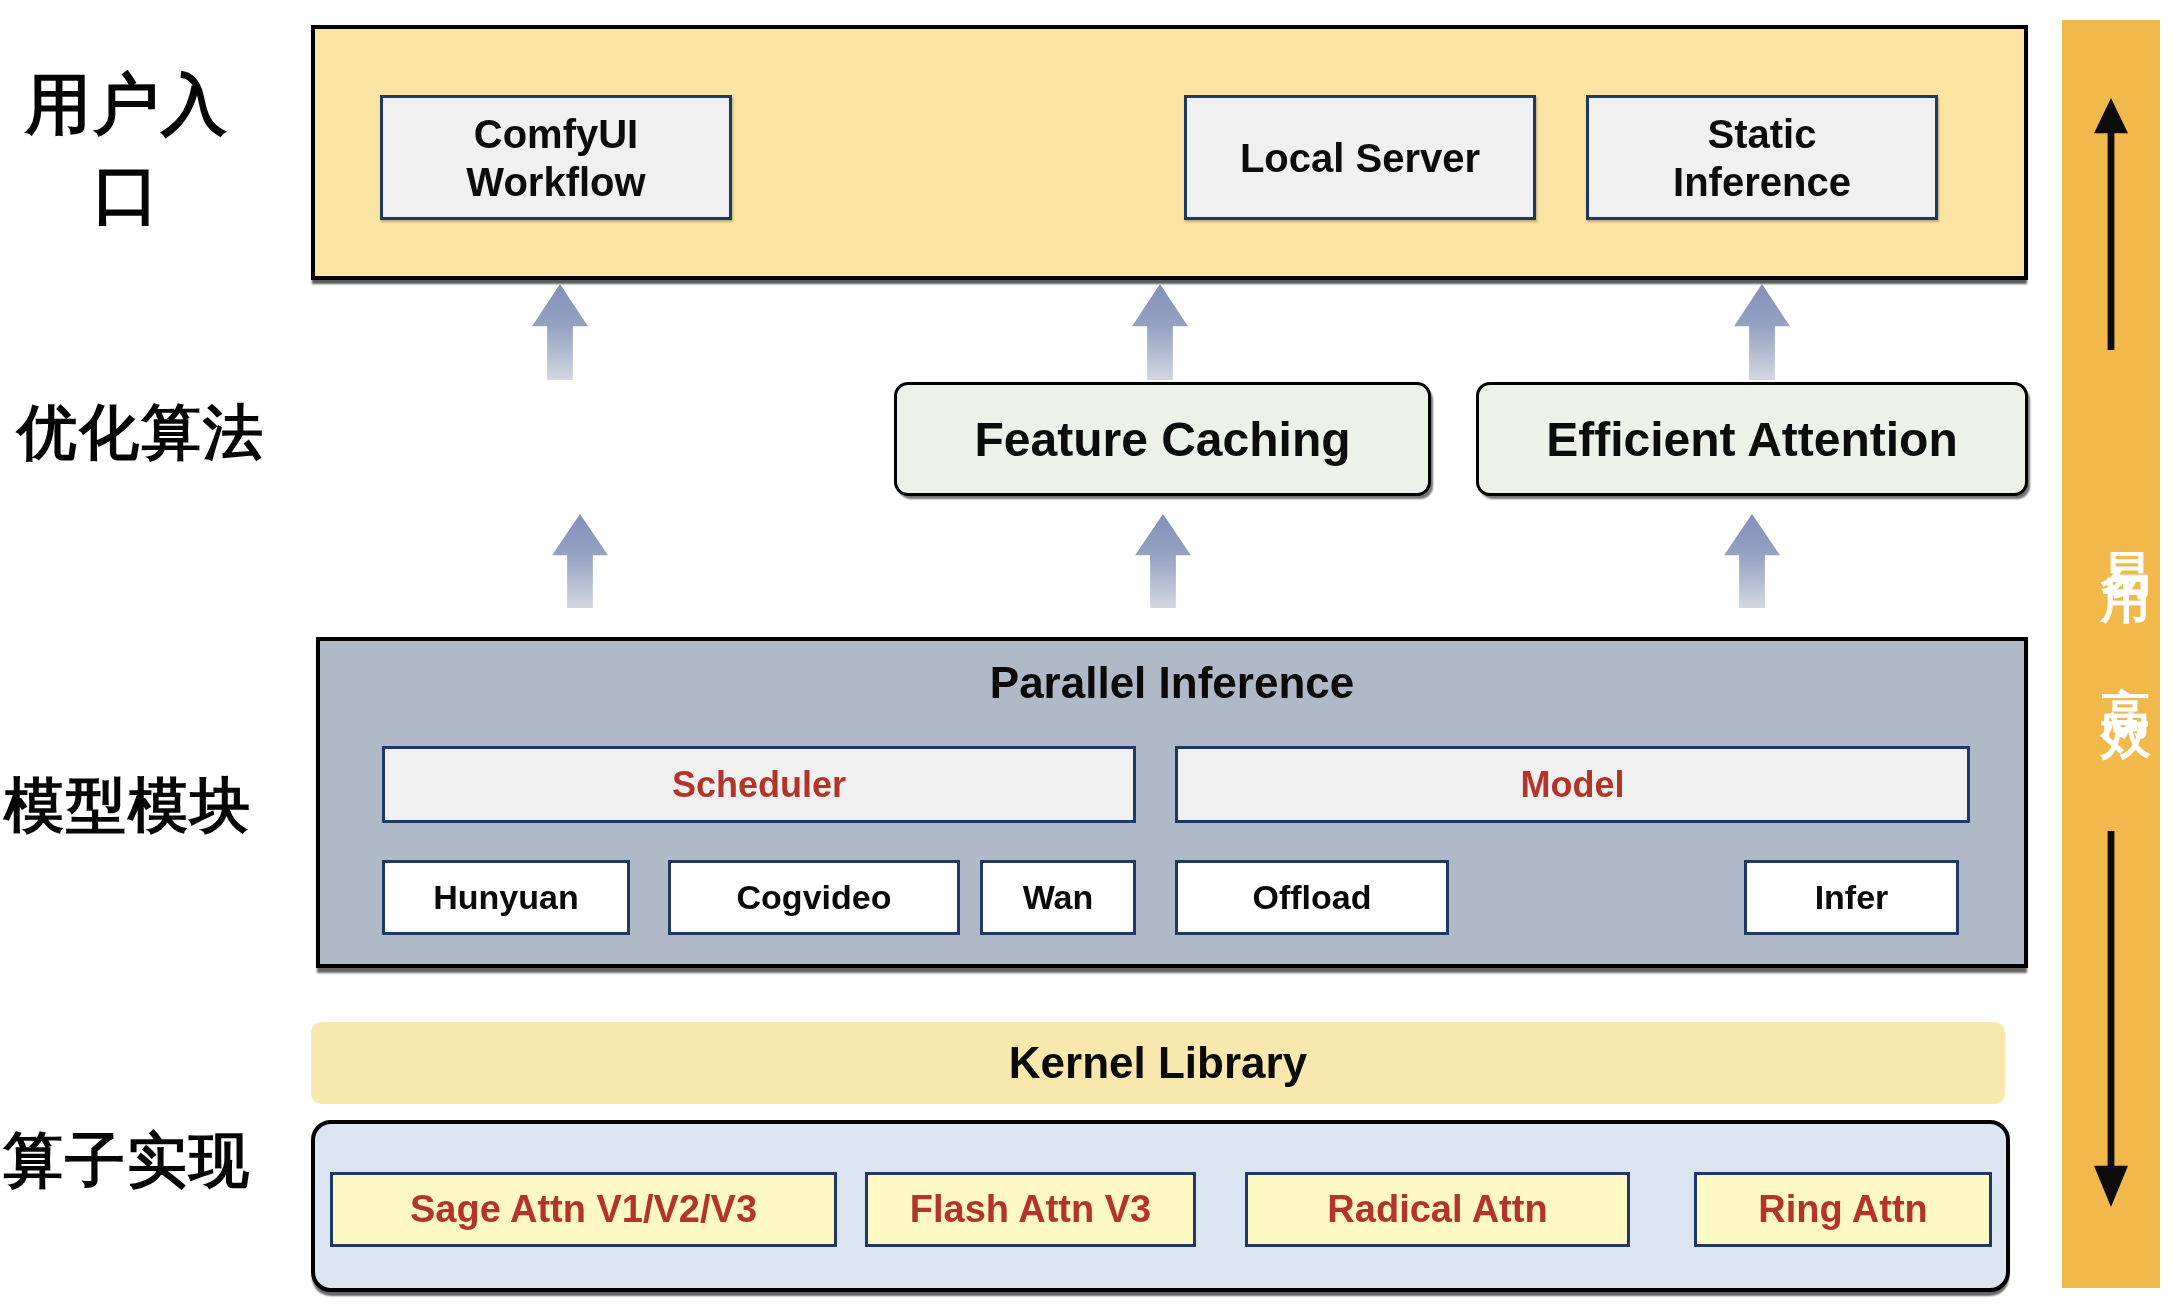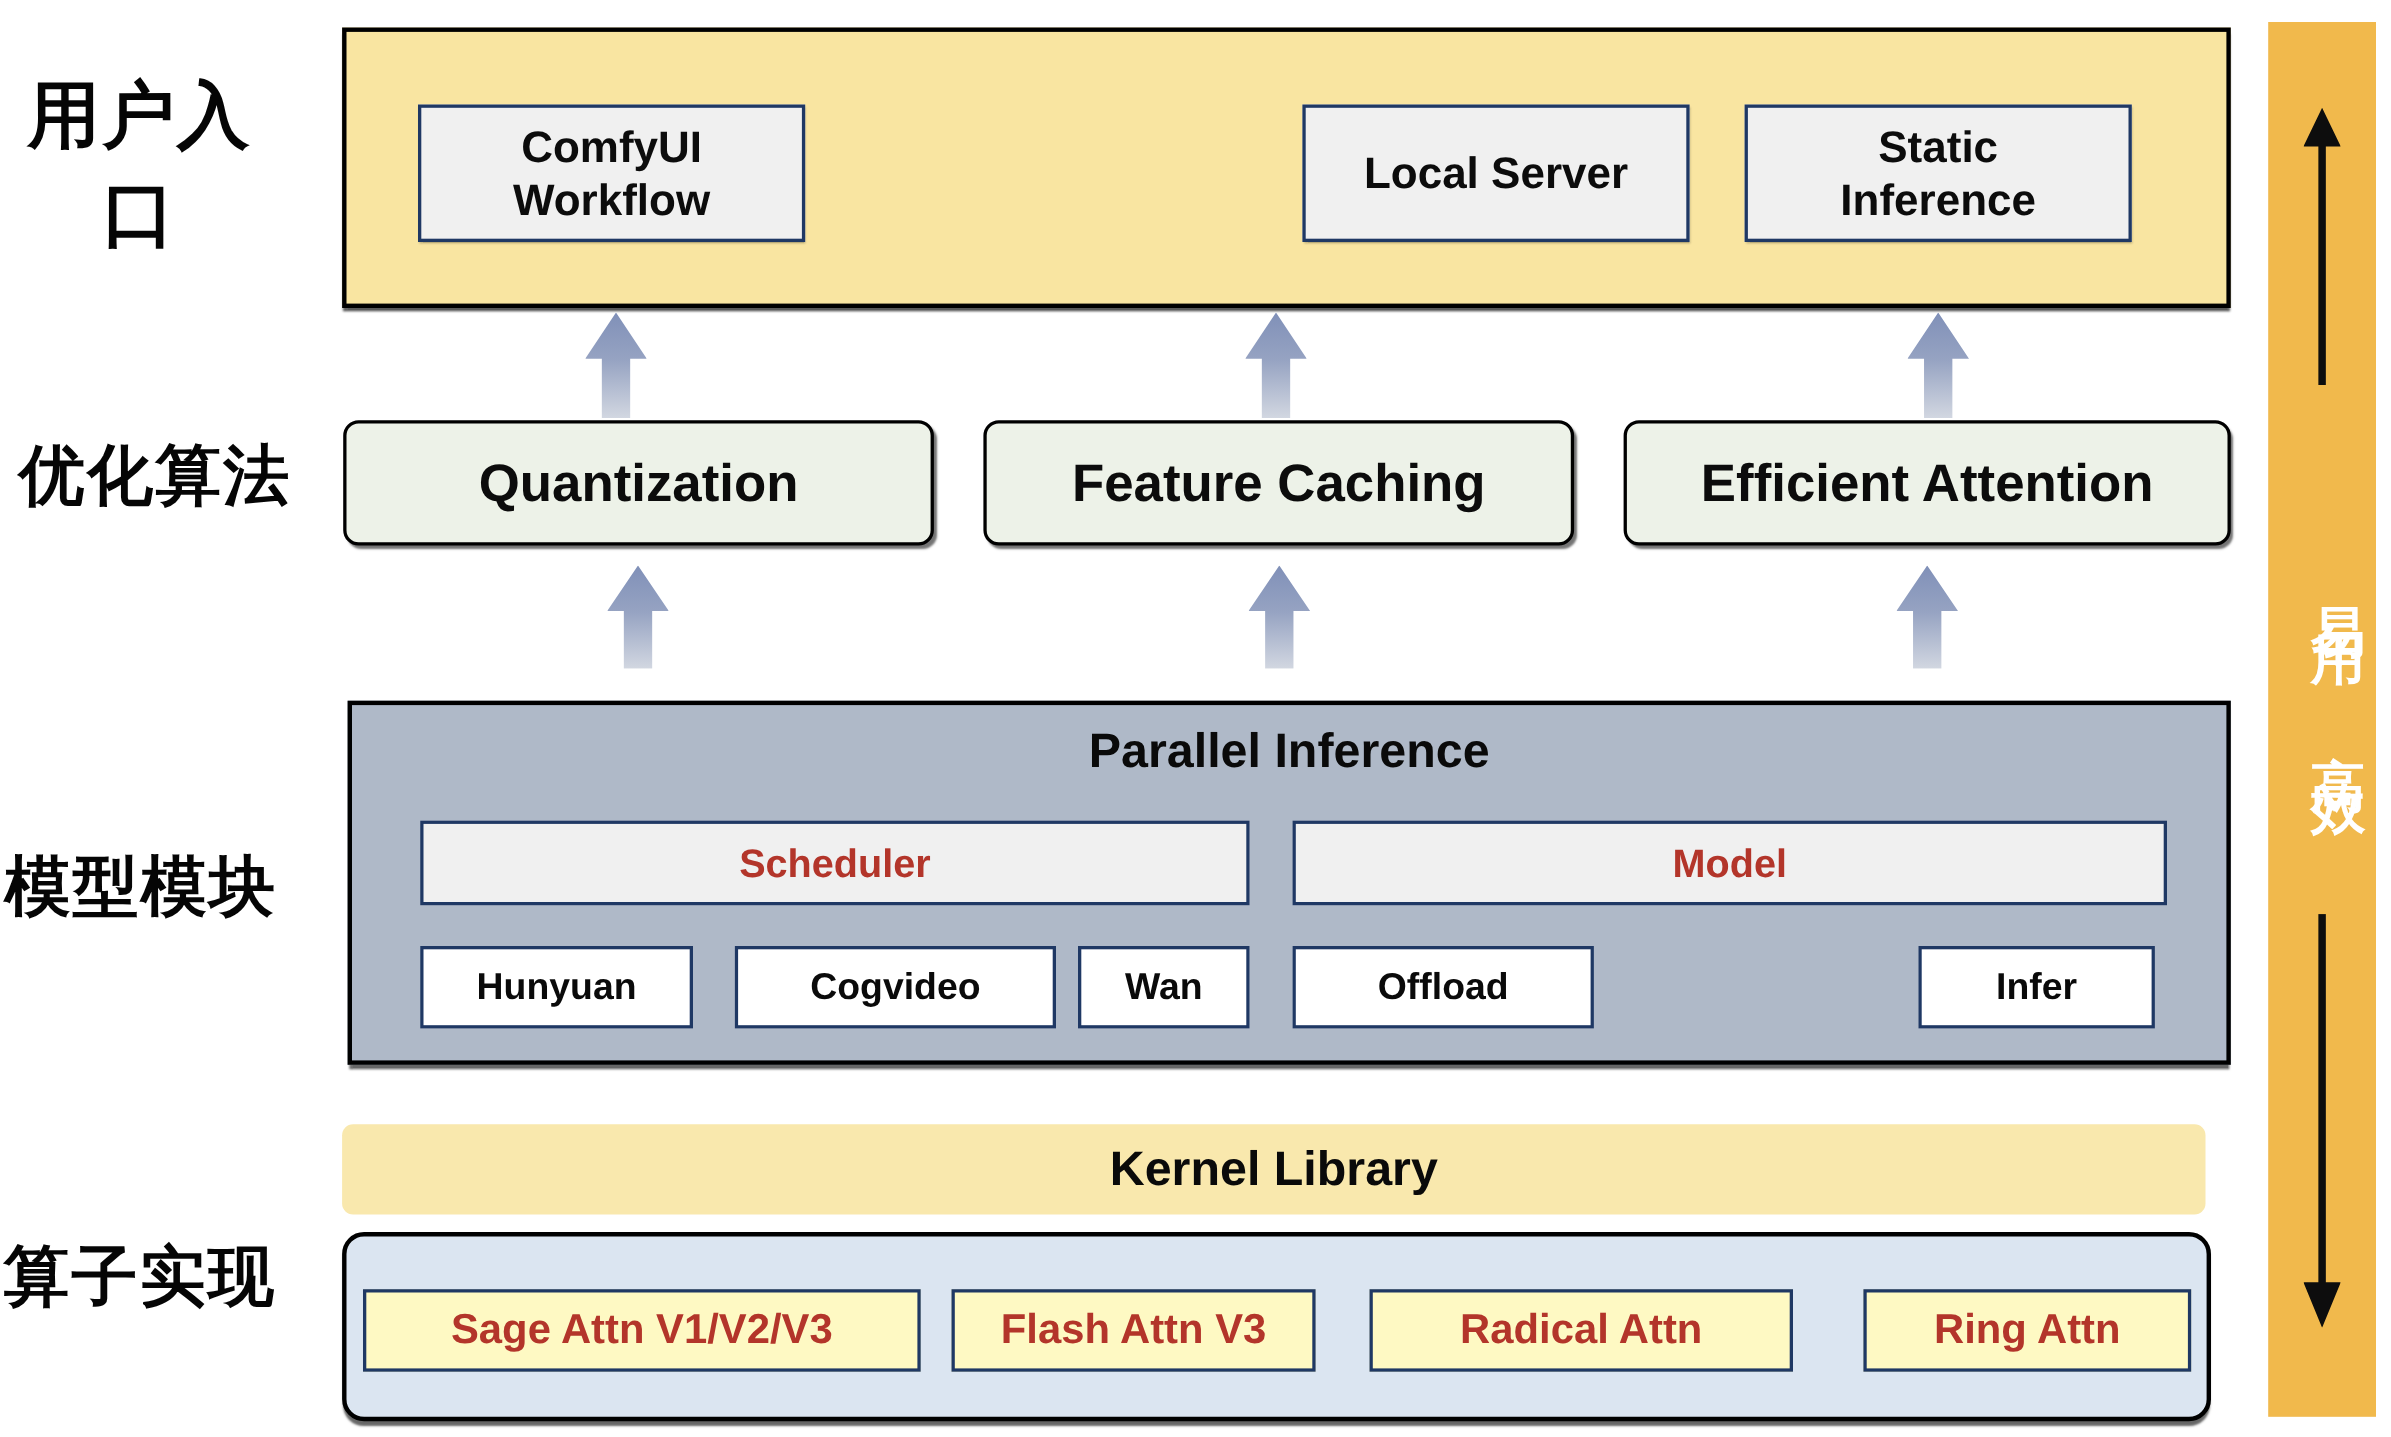--- a/index.html
+++ b/index.html
@@ -93,21 +93,20 @@
   <div class="abs entry-box" style="left:380px;top:95px;width:352px;height:125px;">ComfyUI
 Workflow</div>
   <div class="abs entry-box" style="left:1184px;top:95px;width:352px;height:125px;">Local Server</div>
   <div class="abs entry-box" style="left:1586px;top:95px;width:352px;height:125px;">Static
 Inference</div>
 
   <div class="abs flow-arrow" style="left:532px;top:284px;width:56px;height:96px;"></div>
   <div class="abs flow-arrow" style="left:1132px;top:284px;width:56px;height:96px;"></div>
   <div class="abs flow-arrow" style="left:1734px;top:284px;width:56px;height:96px;"></div>
 
-  <div class="abs opt-box" style="left:312px;top:382px;width:537px;height:114px;">Quantization</div>
   <div class="abs opt-box" style="left:894px;top:382px;width:537px;height:114px;">Feature Caching</div>
   <div class="abs opt-box" style="left:1476px;top:382px;width:552px;height:114px;">Efficient Attention</div>
 
   <div class="abs flow-arrow" style="left:552px;top:514px;width:56px;height:94px;"></div>
   <div class="abs flow-arrow" style="left:1135px;top:514px;width:56px;height:94px;"></div>
   <div class="abs flow-arrow" style="left:1724px;top:514px;width:56px;height:94px;"></div>
 
   <div class="abs parallel-panel" style="left:316px;top:637px;width:1712px;height:331px;"></div>
   <div class="abs parallel-title" style="left:316px;top:658px;width:1712px;">Parallel Inference</div>
   <div class="abs group-box" style="left:382px;top:746px;width:754px;height:77px;">Scheduler</div>

